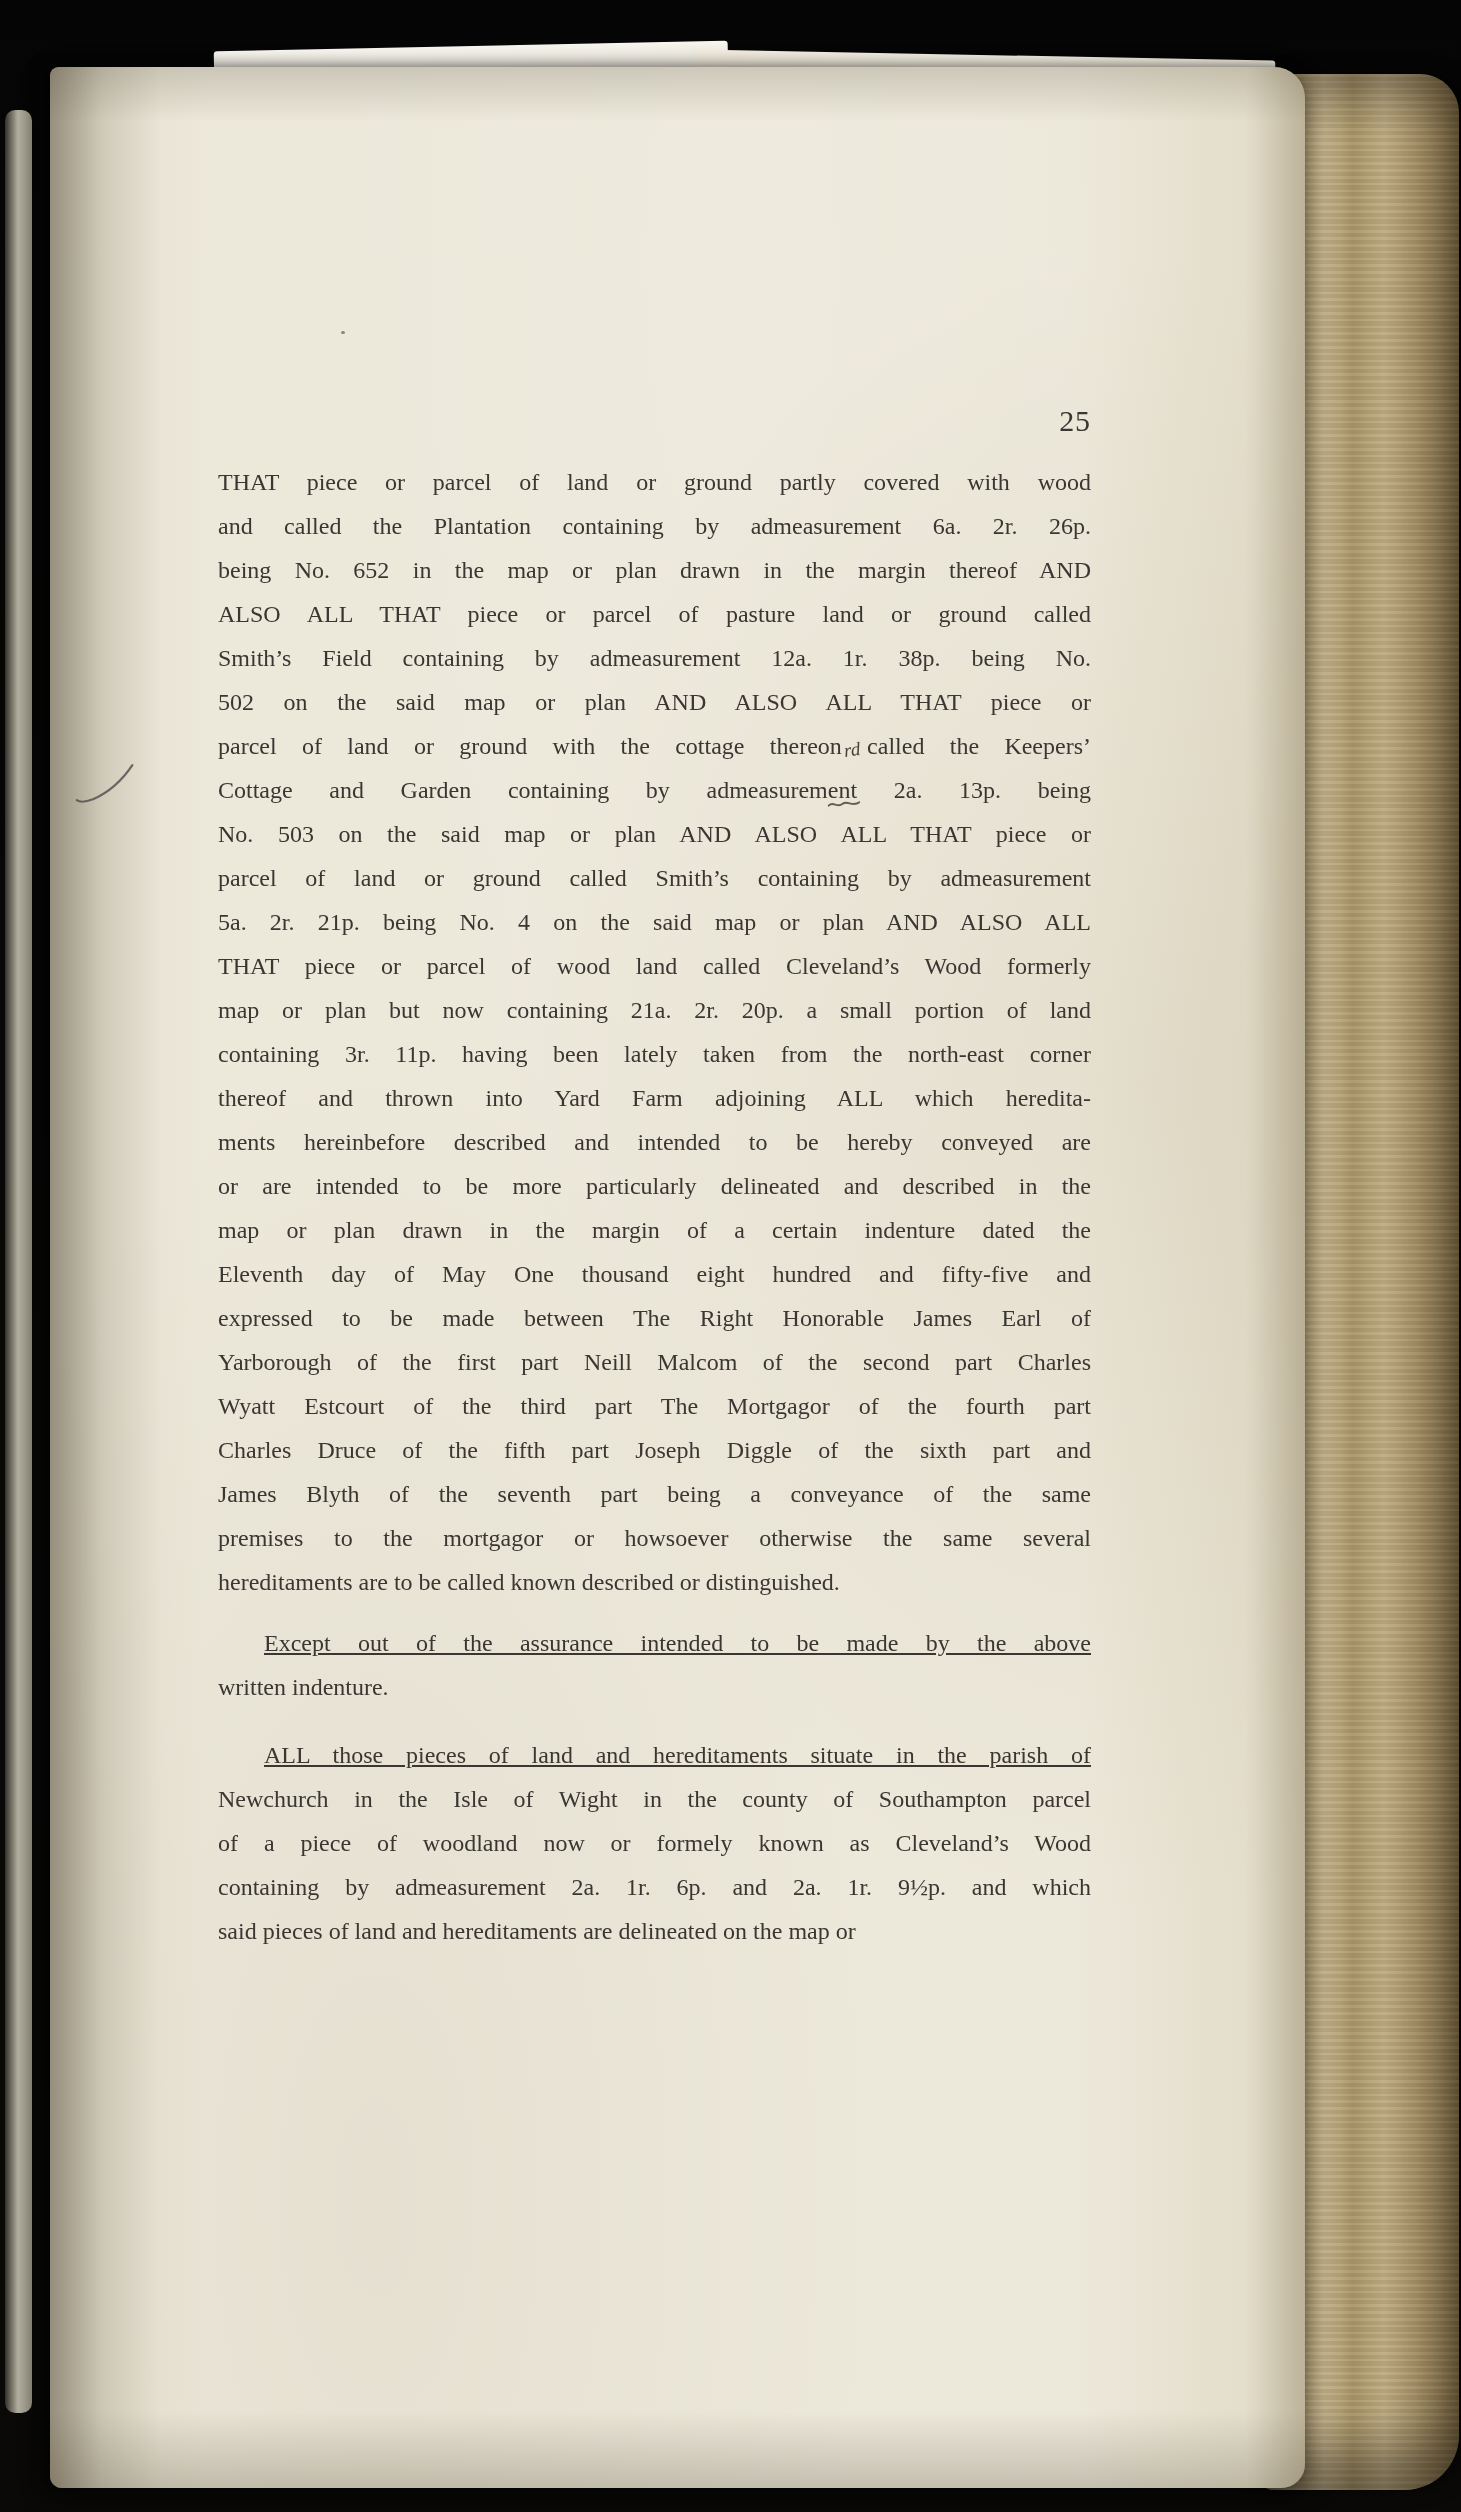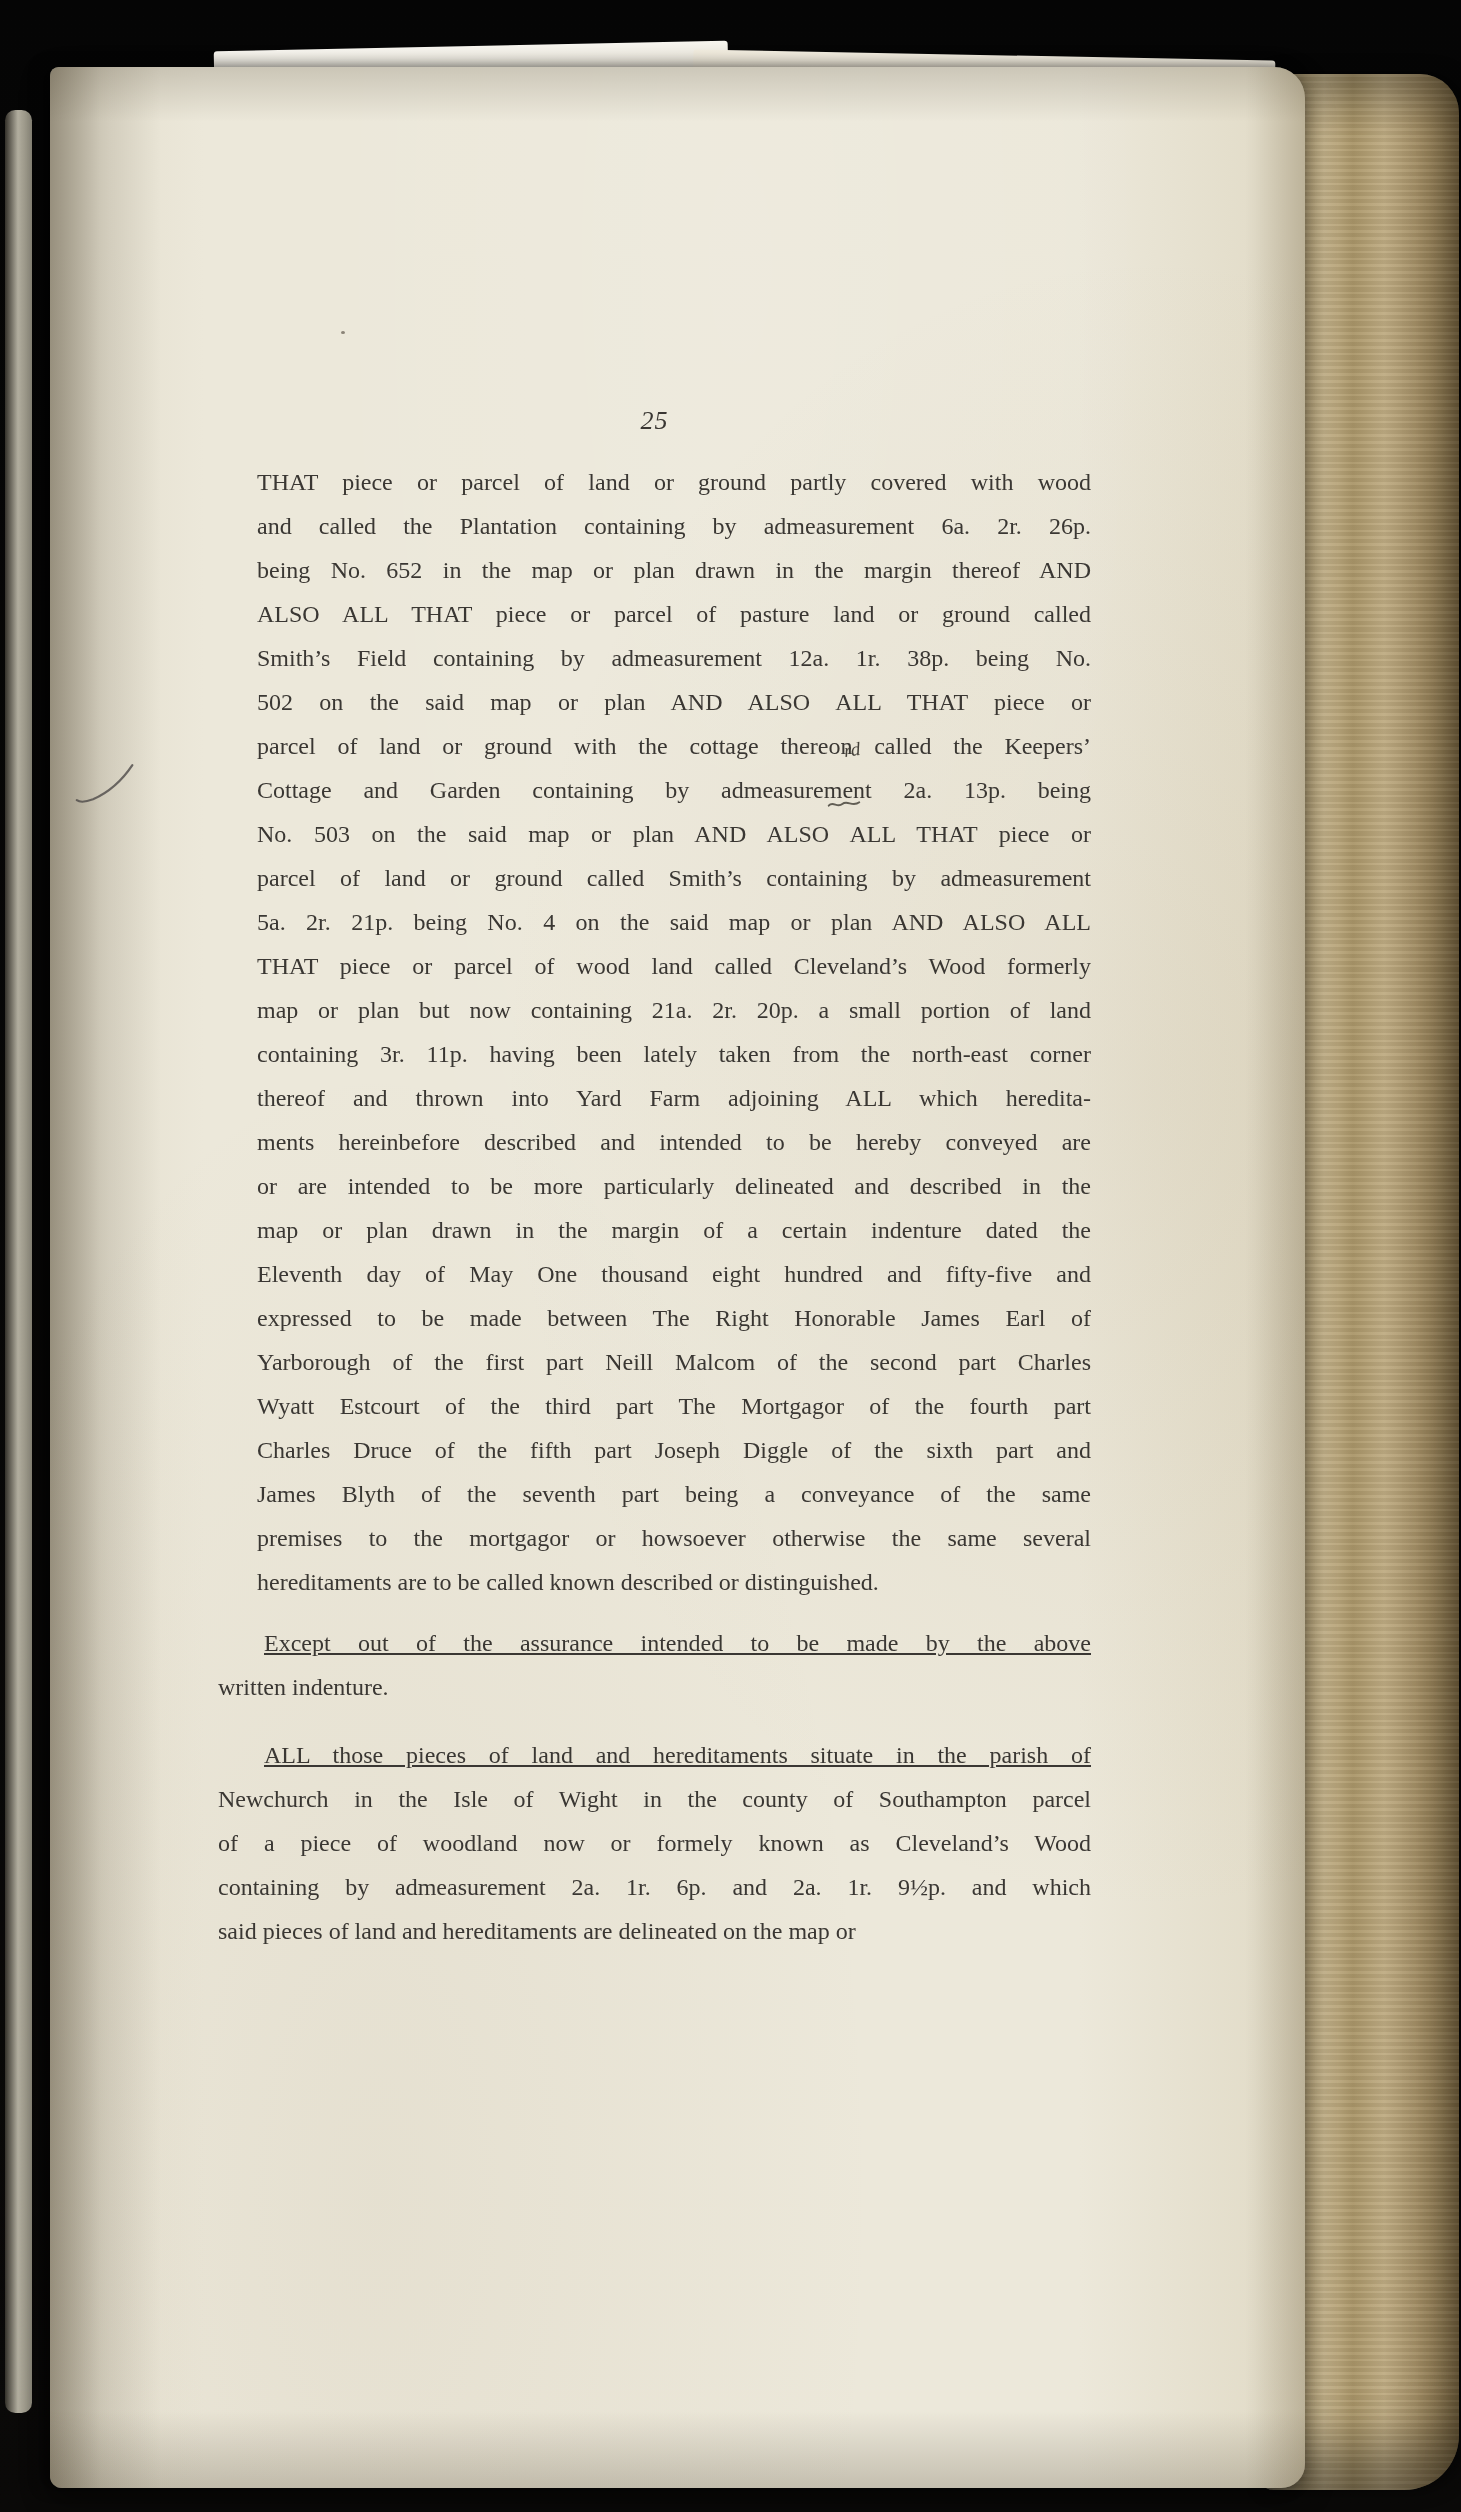--- a/index.html
+++ b/index.html
@@ -73,24 +73,24 @@
     position: absolute; right: 0; top: 0; bottom: 0; width: 60px;
     background: linear-gradient(270deg, rgba(90,75,50,.22), transparent);
     border-radius: 0 31px 24px 0; pointer-events: none;
   }
   
   .content {
     position: absolute; left: 168px; top: 341px; width: 873px;
     color: #3a3733;
   }
   .page-number {
-    text-align: center; font-size: 26px; line-height: 26px; letter-spacing: 0.9px; font-style: italic;
+    text-align: right; font-size: 30px; line-height: 26px; letter-spacing: 0.9px;
   }
   .paragraph { font-size: 24px; line-height: 44px; margin: 0; }
-  .p1 { margin-top: 26px; margin-left: 39px; }
+  .p1 { margin-top: 26px; }
   .p2 { margin-top: 17px; }
   .p3 { margin-top: 24px; }
   .line { text-align: justify; text-align-last: justify; }
   .paragraph .line:last-child { text-align-last: left; }
   .paragraph.indent .line:first-child { text-indent: 46px; text-decoration: underline; }
   
   .annot-rd {
     position: absolute; left: 794px; top: 673px;
     font-style: italic; font-size: 19px; line-height: 19px; color: #45413a;
     transform: rotate(-7deg);

